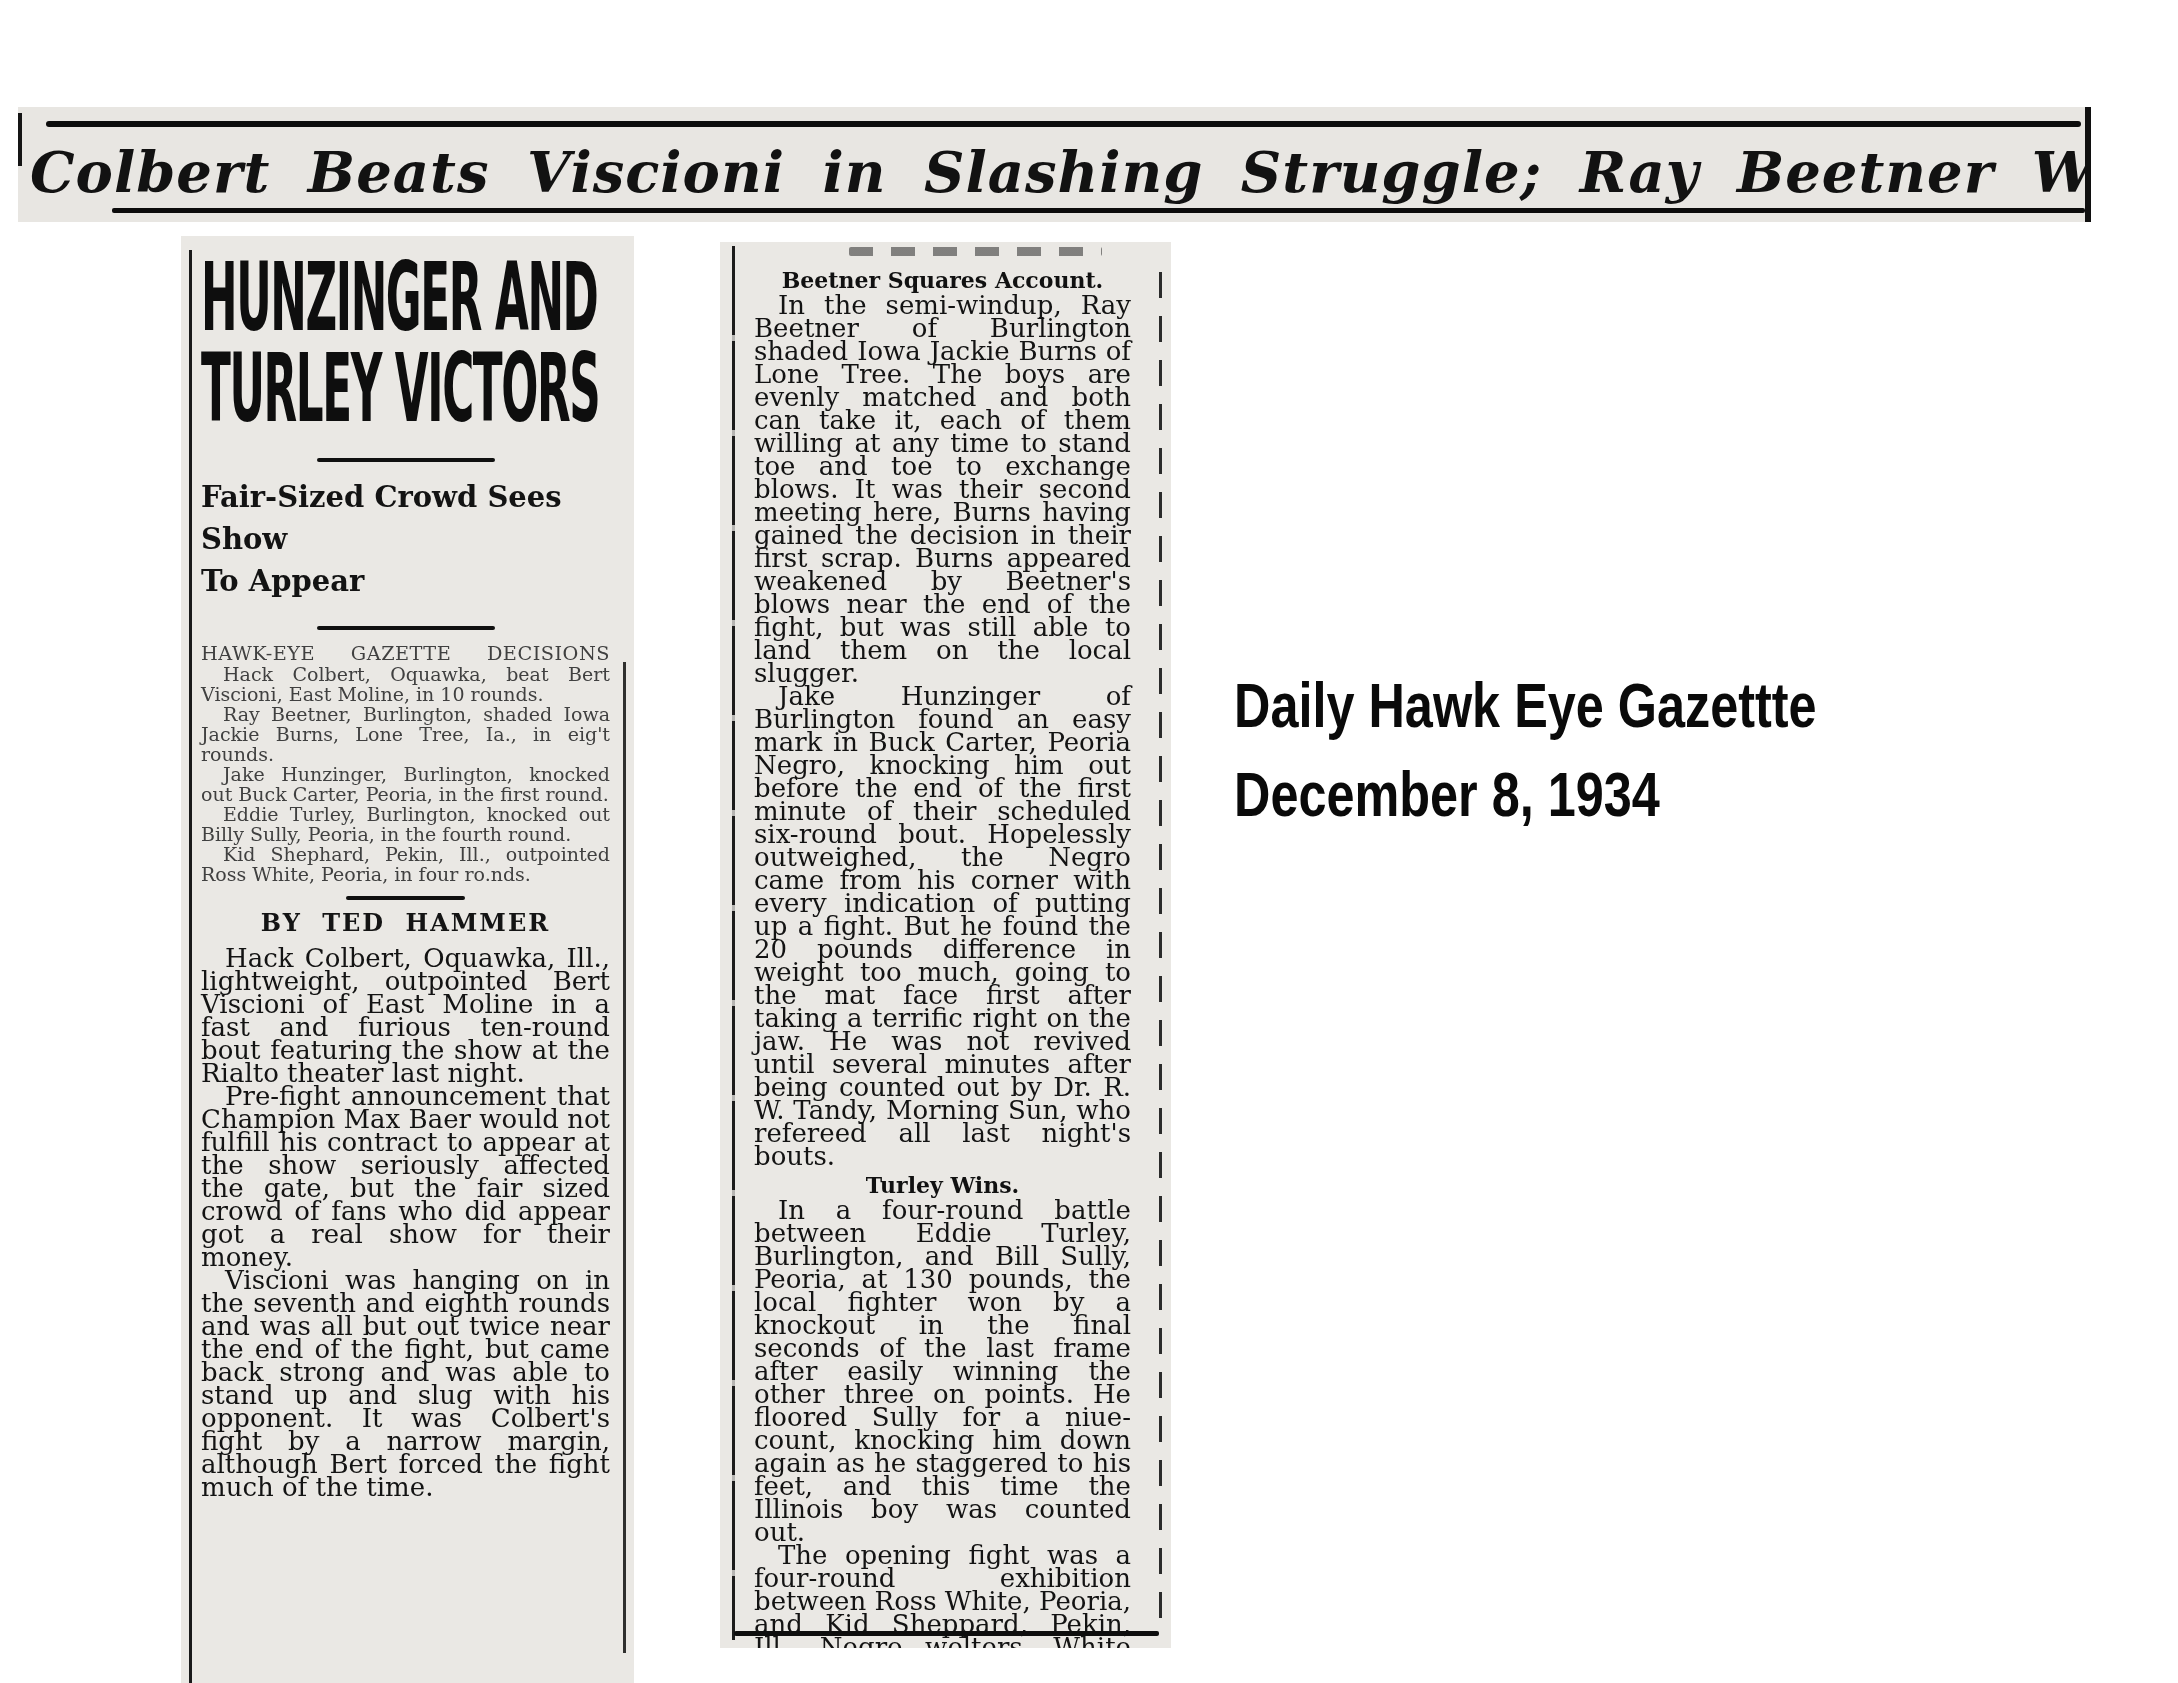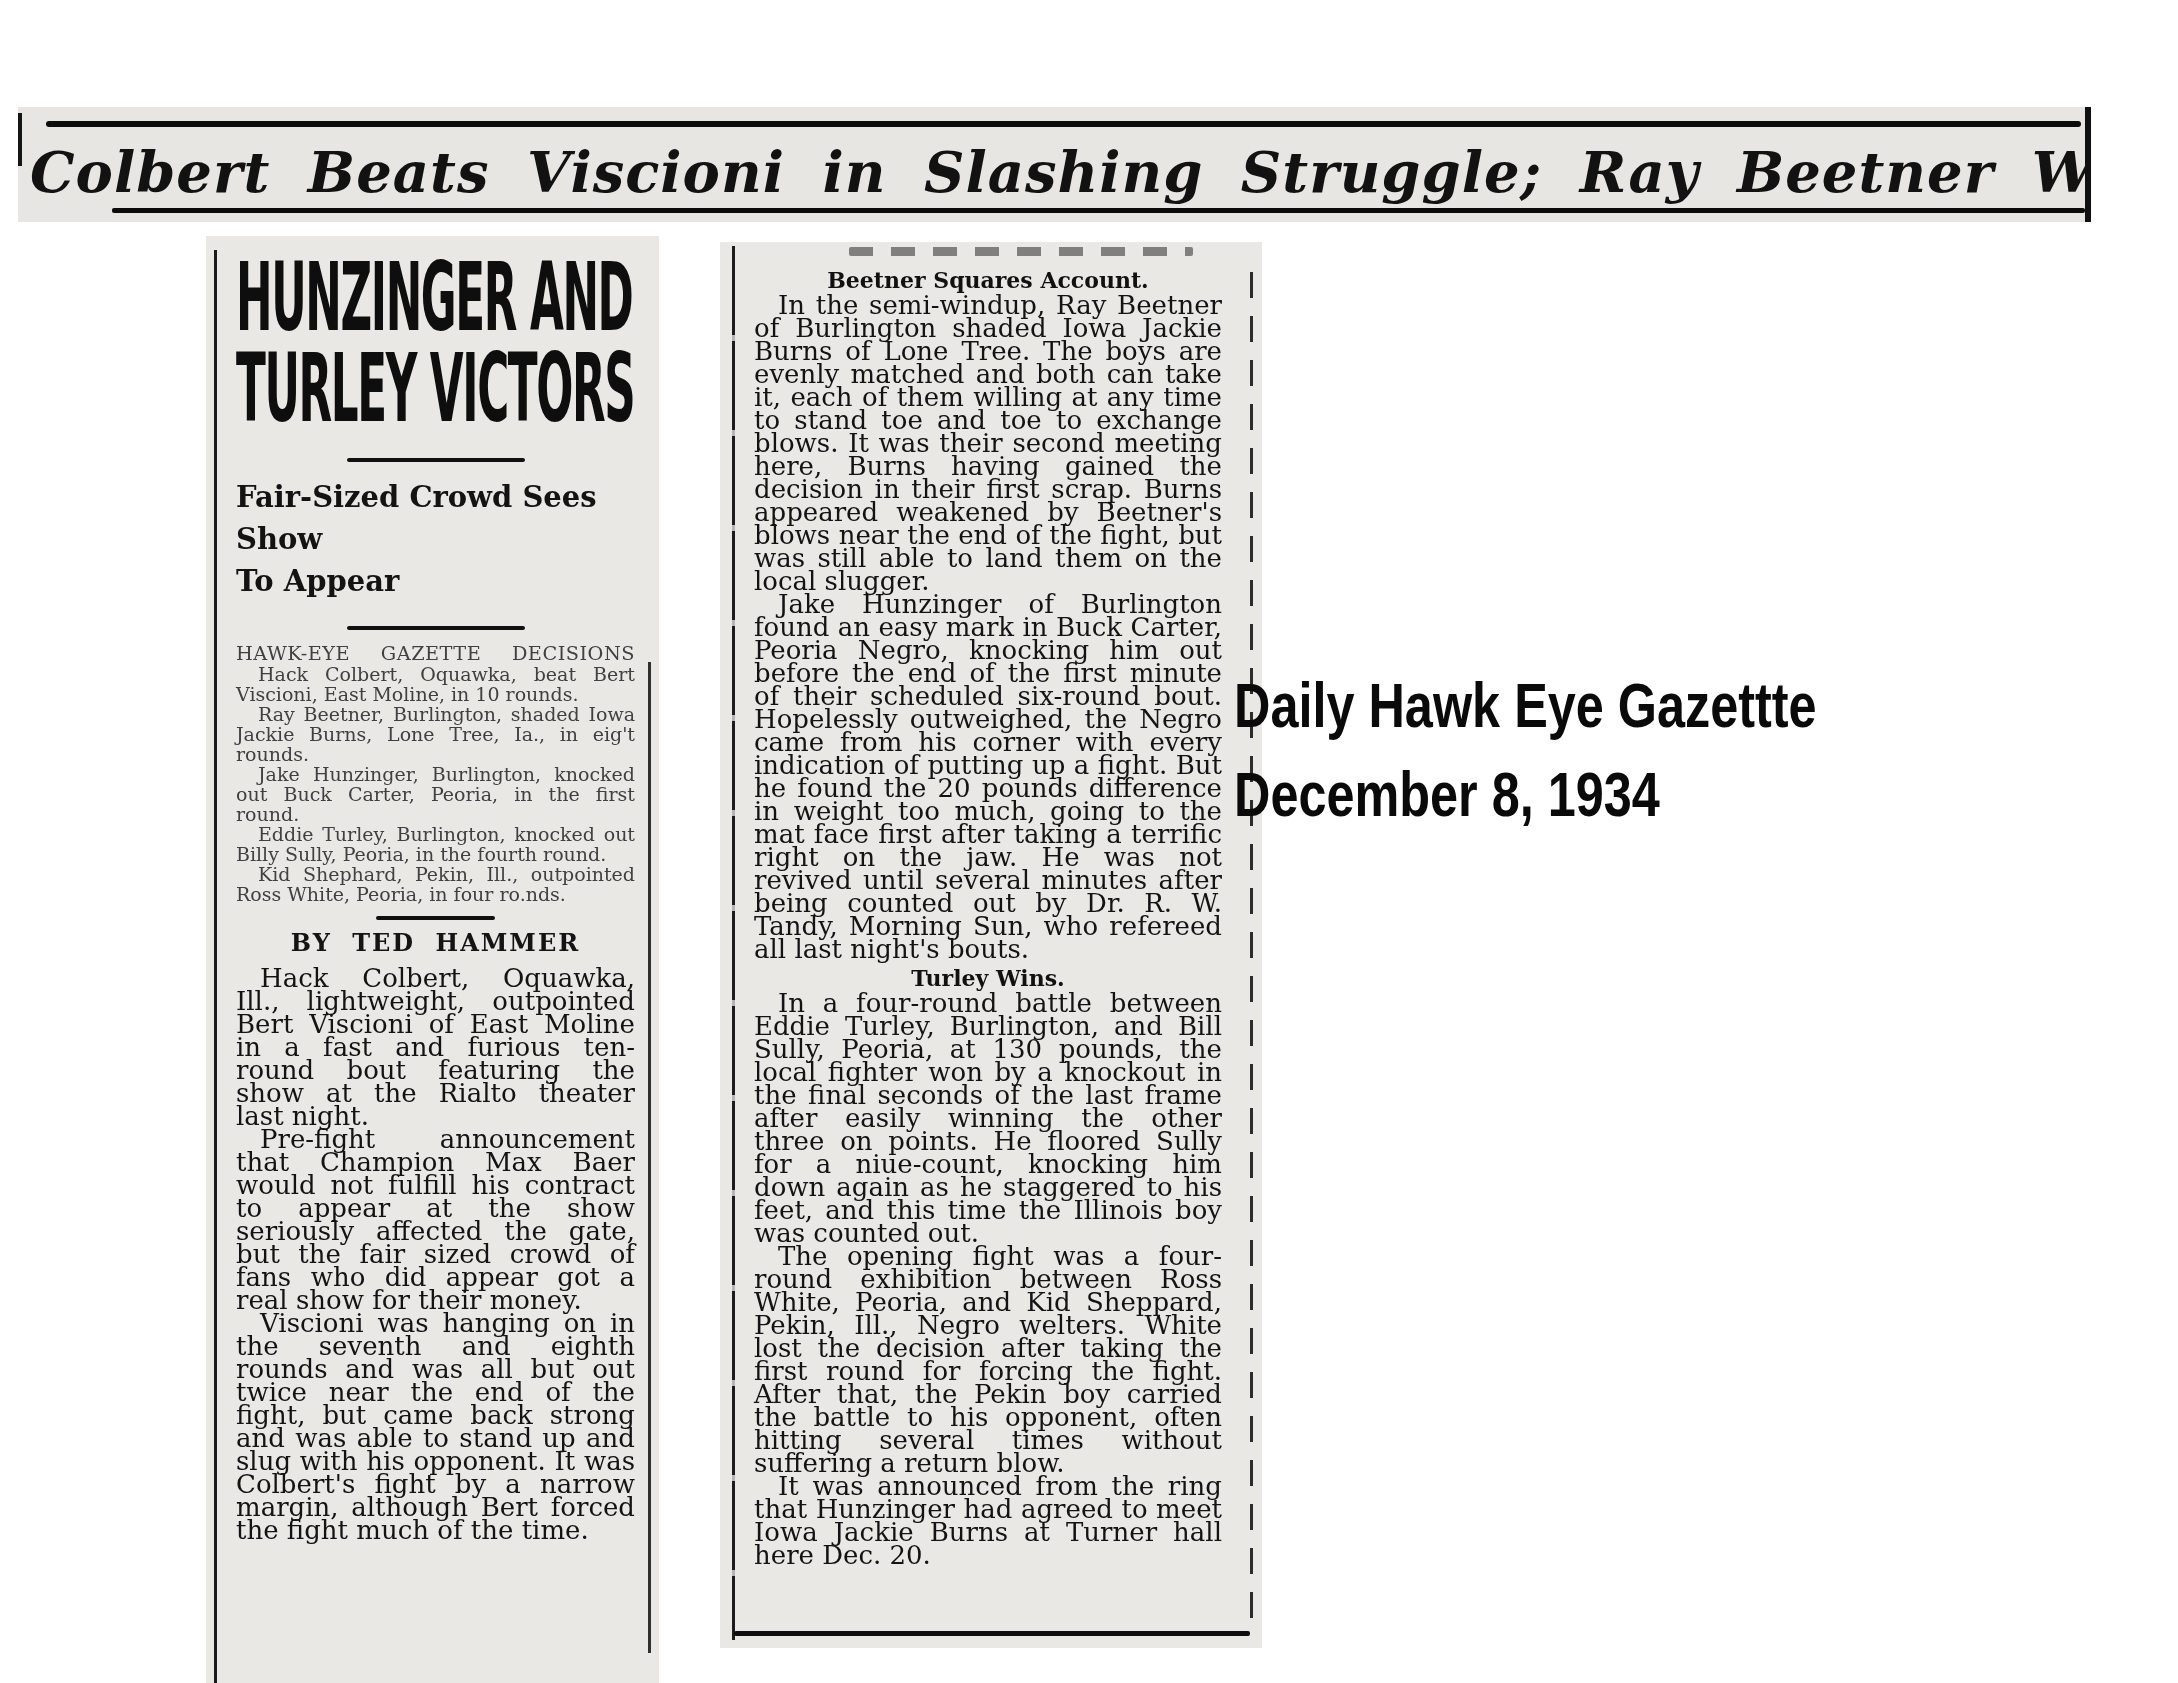--- a/index.html
+++ b/index.html
@@ -18,40 +18,40 @@
   .banner .rule-bottom{ position:absolute; left:94px; right:0; bottom:9px; height:5px; background:#0c0c0c; border-radius:2px; }
   .banner-headline{
     position:absolute; left:12px; top:32px; white-space:nowrap;
     font-family:"DejaVu Serif", serif; font-style:italic; font-weight:700;
     font-size:56px; letter-spacing:1px; word-spacing:17px; color:#121212;
   }
   
   .clip{ position:absolute; background:#eae8e4; overflow:hidden; }
   .vrule{ position:absolute; width:3px; background:#1a1a1a; }
   
-  .left-col{ left:181px; top:236px; width:453px; height:1447px; padding:10px 24px 0 30px;margin-left:25px; }
+  .left-col{ left:181px; top:236px; width:453px; height:1447px; padding:10px 24px 0 20px; }
   .left-col .vrule-left{ left:8px; top:14px; bottom:0; }
   .left-col .vrule-right{ right:8px; top:426px; bottom:30px; background:#30302e; }
   .big-head{ margin-top:6px; }
   .big-head-line{
     font-family:"DejaVu Sans", sans-serif; font-weight:bold; font-size:95px;
     line-height:91px; letter-spacing:-3px; white-space:nowrap; color:#0e0e0e;
     transform:scaleX(0.46); transform-origin:0 50%;
   }
   .divider{ height:4px; background:#101010; width:178px; margin:24px auto 0 auto; border-radius:2px; }
   .divider.small{ width:119px; margin-top:12px; }
   .subhead{ margin-top:14px; text-align:left; font-weight:700; font-size:29px; line-height:42px; color:#131313; }
   .decisions{ margin-top:14px; font-weight:400; font-size:19px; line-height:20px; color:#404040; }
   .decisions-title{ text-align:justify; text-align-last:justify; font-size:19.3px; letter-spacing:0.5px; }
   .decisions p{ text-align:justify; text-indent:22px; }
   .byline{ margin-top:8px; text-align:center; font-weight:700; font-size:24px; letter-spacing:2px; word-spacing:10px; }
   .body-copy{ margin-top:10px; }
   .body-p{ font-size:26px; line-height:23px; text-align:justify; text-indent:24px; color:#131313; }
   
-  .mid-col{ left:720px; top:242px; width:542px; height:1406px; padding:24px 40px 0 34px; }
+  .mid-col{ left:720px; top:242px; width:451px; height:1406px; padding:24px 40px 0 34px; }
   .mid-col .vrule-left{
     left:12px; top:4px; bottom:8px;
     background:repeating-linear-gradient(180deg,#1c1c1c 0 89px, rgba(28,28,28,0.25) 89px 95px);
   }
   .mid-col .vrule-right{
     right:9px; top:30px; bottom:24px;
     background:repeating-linear-gradient(180deg,#2b2b2b 0 26px, rgba(0,0,0,0) 26px 44px);
   }
   .cut-sliver{
     position:absolute; top:5px; left:129px; right:69px; height:9px; opacity:.55; border-radius:2px;

